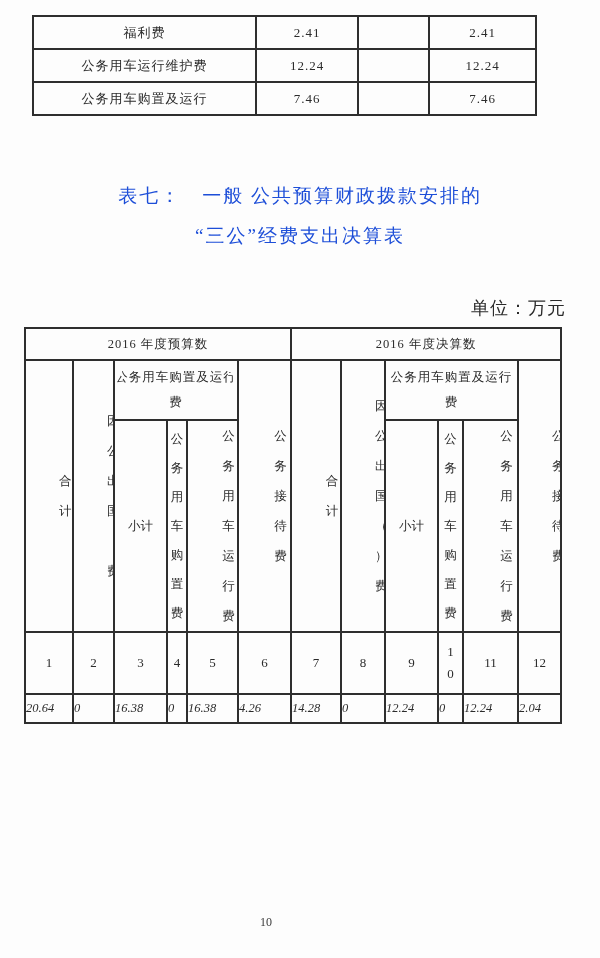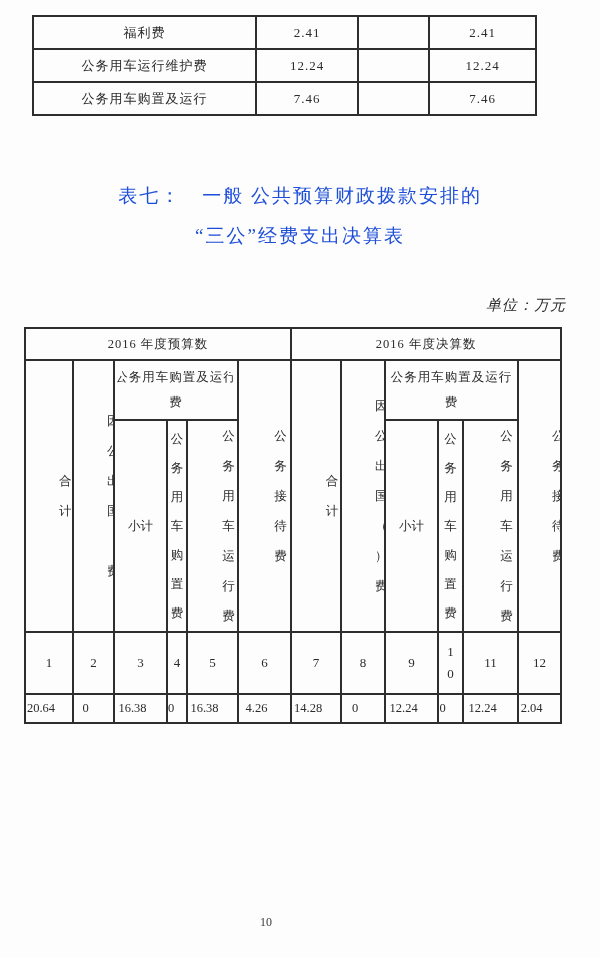--- a/index.html
+++ b/index.html
@@ -35,44 +35,44 @@
     text-align:center;
     font-size:19px;
     letter-spacing:2px;
     line-height:40px;
     color:#1d4ed8;
   }
 
   
   .unit{
     position:absolute;right:34px;top:296px;
-    font-size:15px;
+    font-size:18px;
     letter-spacing:1px;
-    font-style:italic;
   }
 
   
   .main-table{
     position:absolute;left:24px;top:327px;
     width:537px;
     font-size:12.5px;
   }
   .main-table td{white-space:pre-line;}
   .mt-r1 td{height:30px;letter-spacing:1px;}
   .mt-r2 .group-cell{height:58px;line-height:25px;letter-spacing:1px;border-radius:28px;}
   .mt-r3 td{height:206px;}
   .wrap-30{line-height:30px;letter-spacing:1px;padding-left:33px;}
   .vert{line-height:29px;}
   .mt-nums td{height:60px;line-height:22px;font-size:13px;}
   .mt-vals td{
     height:27px;
-    text-align:center;
+    text-align:left;
     padding-right:16px;
     font-size:12.5px;
     white-space:nowrap;
+    font-style:italic;
   }
 
   
   .pagenum{
     position:absolute;left:0;top:915px;width:532px;
     text-align:center;
     font-size:12px;
     color:#3a3a3a;
   }
 </style>

